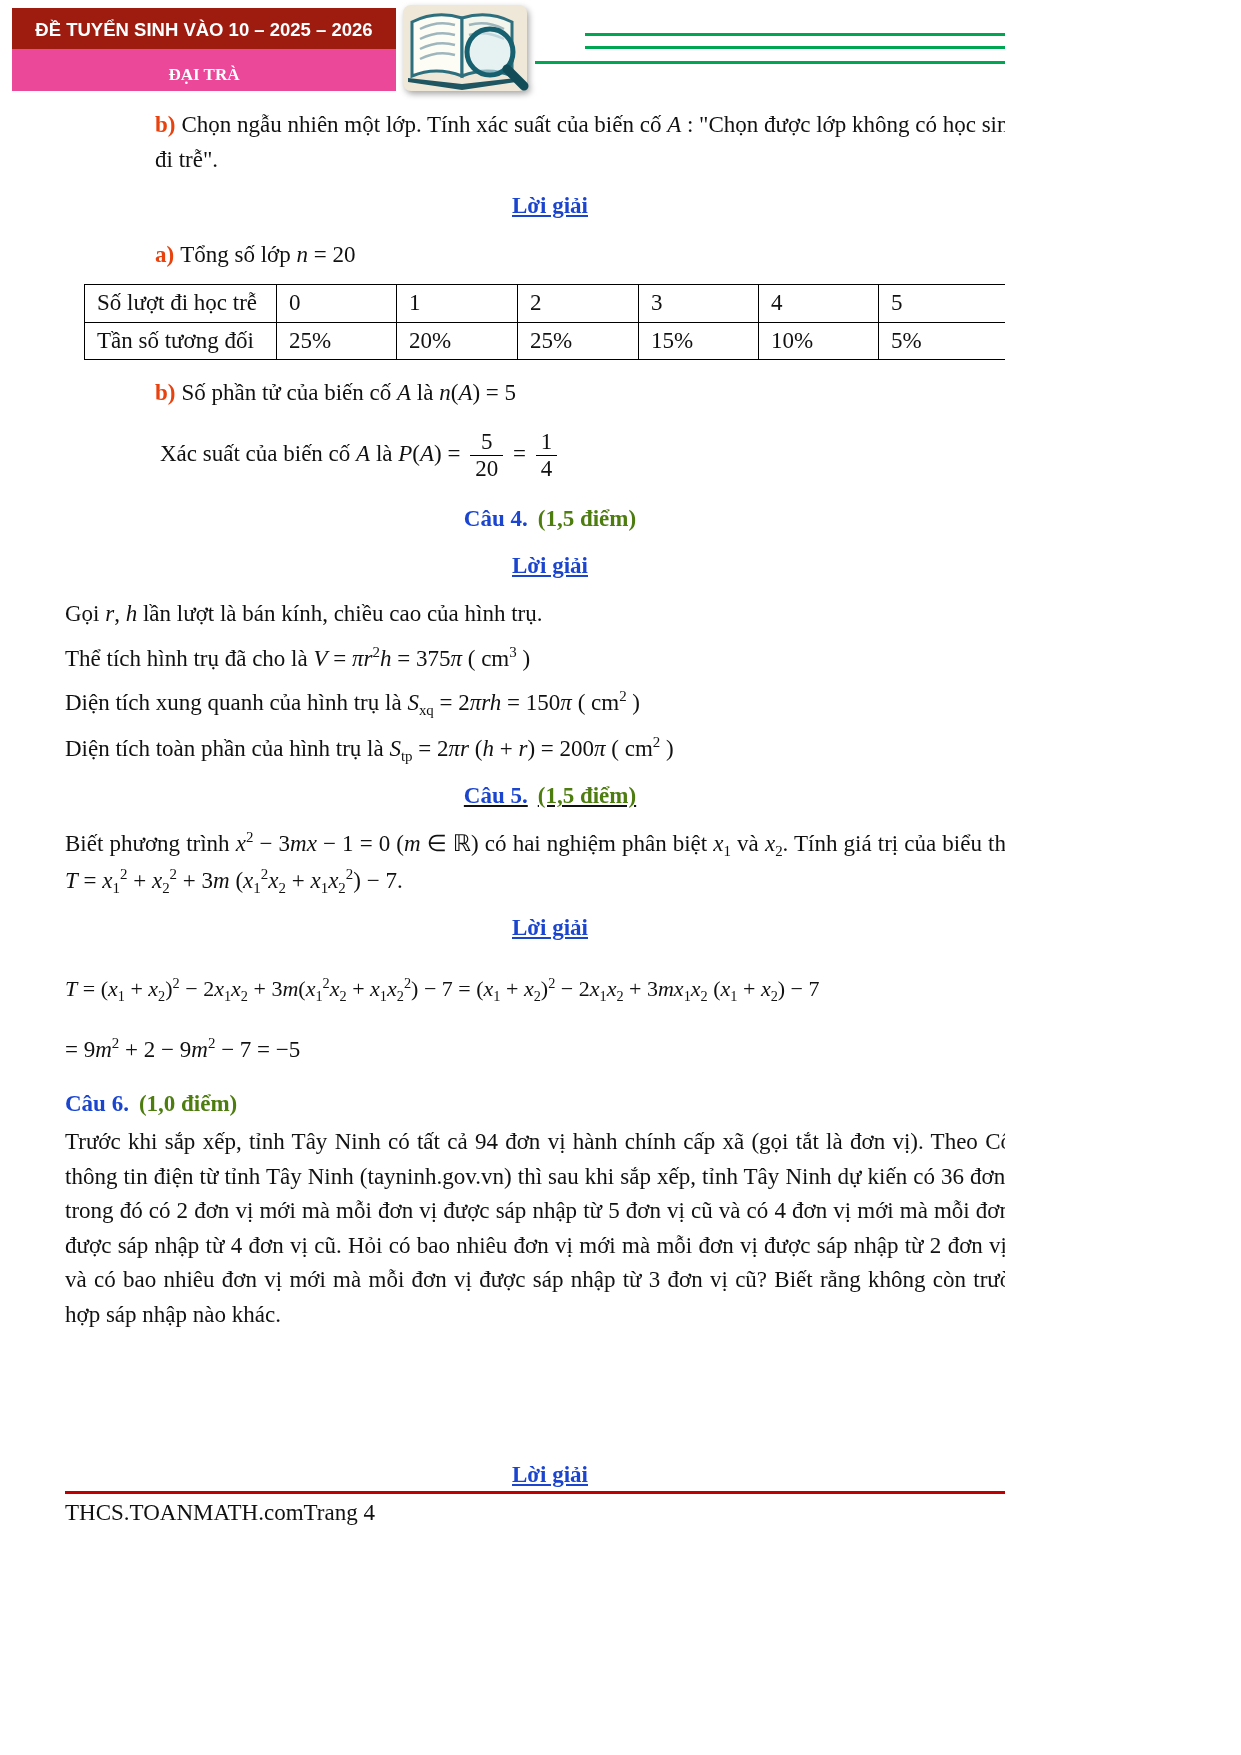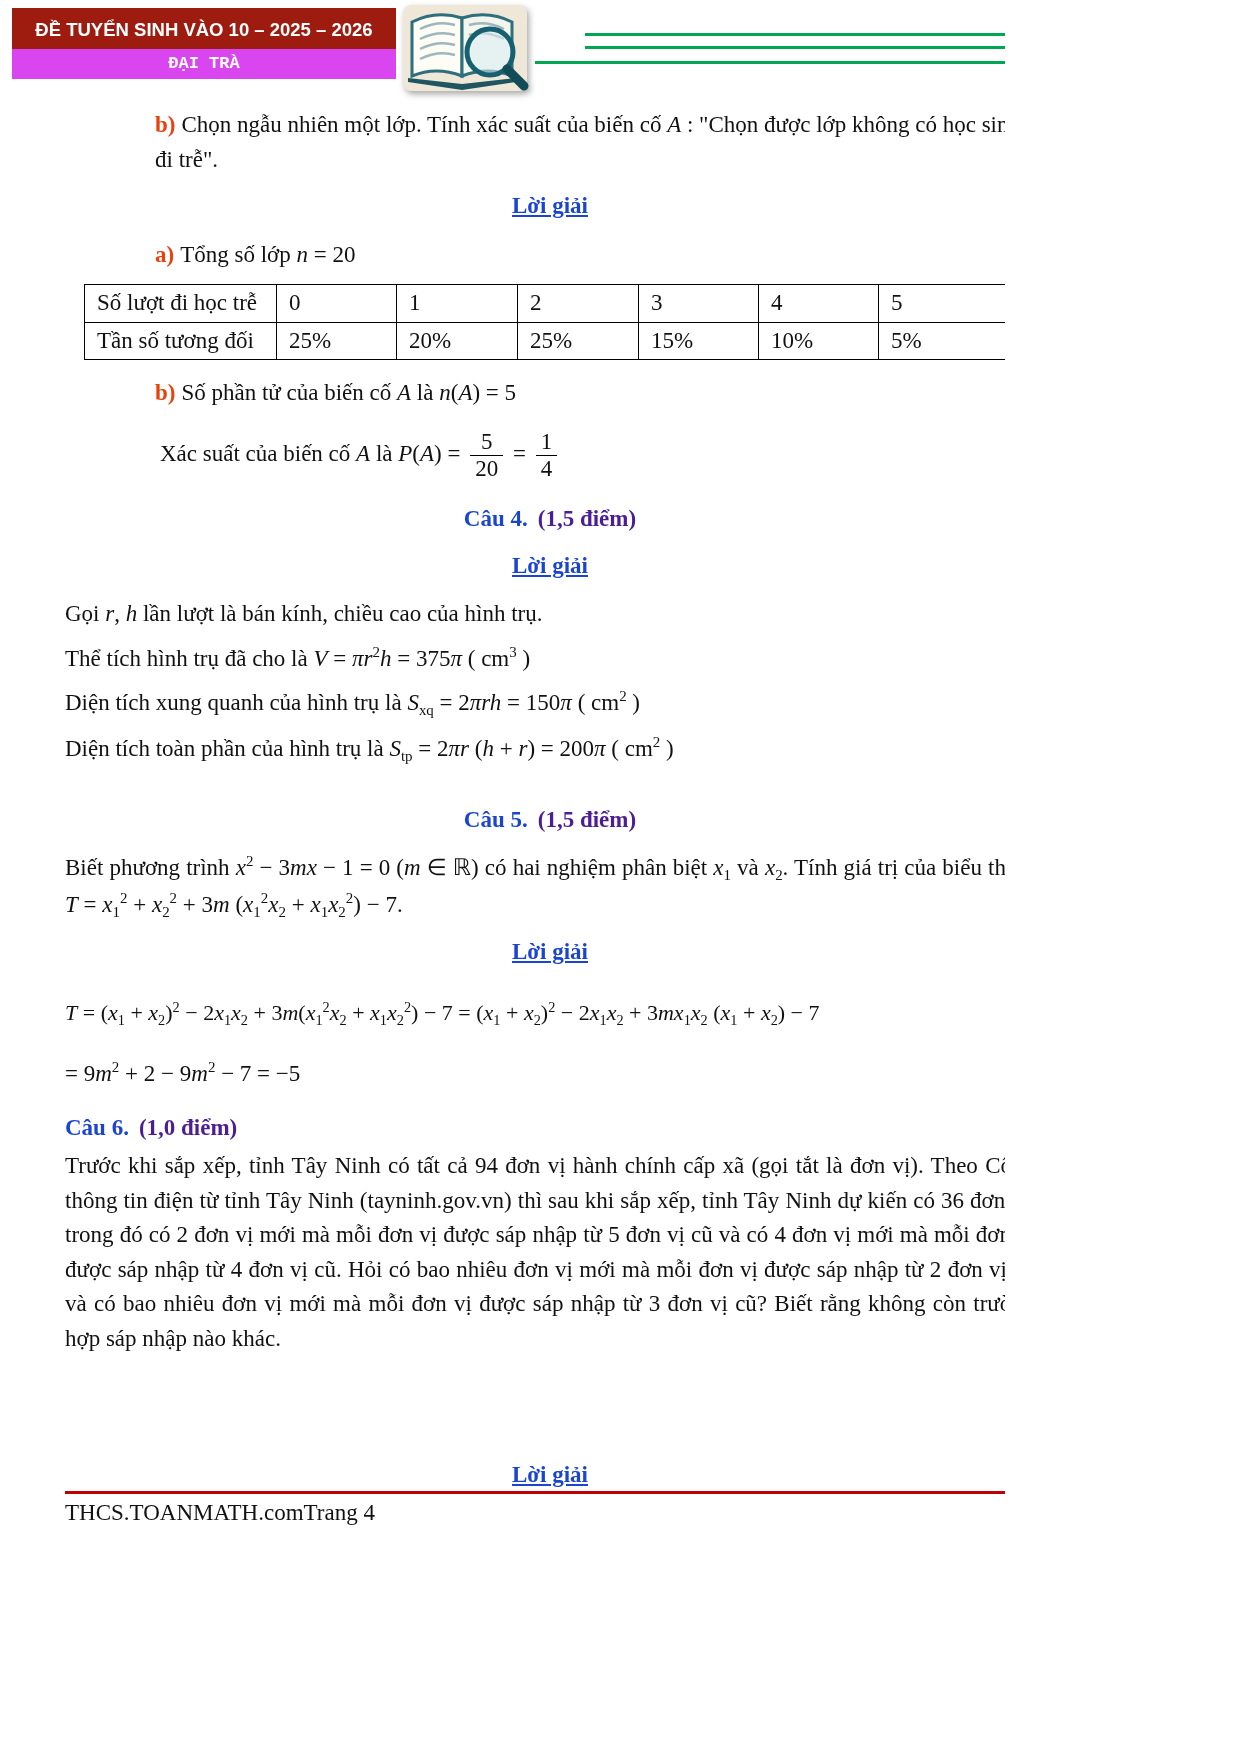--- a/index.html
+++ b/index.html
@@ -14,57 +14,57 @@
   }
 
   
   .banner { position: absolute; left: 12px; top: 8px; width: 384px; }
   .banner-top {
     background: #9e1b10; color: #fff;
     font-family: "Liberation Sans", sans-serif; font-weight: bold;
     font-size: 18.5px; text-align: center; padding: 11px 6px 8px;
   }
   .banner-bottom {
-    background: #d946ef; color: #fff;
-    font-family: Liberation Mono, monospace; font-weight: bold;
-    font-size: 17px; text-align: center; padding: 5px 0 6px;
+    background: #ec4899; color: #fff;
+    font-family: Liberation Serif, serif; font-weight: bold;
+    font-size: 17px; text-align: center; padding: 16px 0 6px;
   }
   .book-logo { position: absolute; left: 398px; top: 2px; filter: drop-shadow(2px 3px 3px rgba(0,0,0,.35)); }
   .hline { position: absolute; height: 3px; background: #00a651; }
   .hline-1 { left: 585px; top: 33px; width: 520px; }
   .hline-2 { left: 585px; top: 46px; width: 520px; }
   .hline-3 { left: 535px; top: 61px; width: 570px; }
 
   
   .content { position: absolute; left: 65px; top: 102px; width: 970px; line-height: 1.5; }
   p { margin: 0; }
   .indent { margin-left: 90px; }
   .marker { color: #e8420e; font-weight: bold; margin-right: 6px; }
   .solution-heading { text-align: center; font-weight: bold; color: #1b45cf; margin-top: 12px; }
   .solution-heading span { text-decoration: underline; }
   .cau-heading { text-align: center; font-weight: bold; margin-top: 20px; }
   .cau-heading.left { text-align: left; }
   .cau-label { color: #1b45cf; }
-  .cau-points { color: #4c1d95; margin-left: 10px; }
+  .cau-points { color: #4d7c0f; margin-left: 10px; }
   .stmt { text-align: justify; margin-top: 12px; }
   sup, sub { font-size: 65%; }
 
   .q3b-p { margin-top: 6px; width: 880px; }
   .a-line { margin-top: 14px; }
   table.freq { border-collapse: collapse; margin: 12px 0 16px 19px; font-size: 23px; }
   table.freq td { border: 1px solid #000; padding: 1px 12px; height: 35px; }
   .b-line { margin-top: 10px; }
   .prob-line { margin-top: 18px; margin-left: 95px; }
   .frac { display: inline-block; text-align: center; vertical-align: middle; line-height: 1.15; margin: 0 4px; }
   .frac .num { display: block; border-bottom: 1.5px solid #000; padding: 0 5px; }
   .frac .den { display: block; padding: 0 5px; }
 
   .sol-line { margin-top: 9px; }
   .sol-line.first { margin-top: 14px; }
-  .cau5-head { margin-top: 36px; }
+  .cau5-head { margin-top: 12px; text-decoration: underline; }
   .viete { margin-top: 18px; }
   .eq-long { margin-top: 26px; font-size: 22px; white-space: nowrap; }
   .eq-result { margin-top: 24px; }
   .cau6-stmt { margin-top: 4px; }
 
   
   .solution-heading.abs { position: absolute; left: 65px; top: 1462px; width: 970px; margin: 0; }
   .footer-line { position: absolute; left: 65px; top: 1491px; width: 970px; height: 3px; background: #c00000; }
   .footer { position: absolute; left: 65px; top: 1500px; width: 970px; display: flex; }
 </style>

